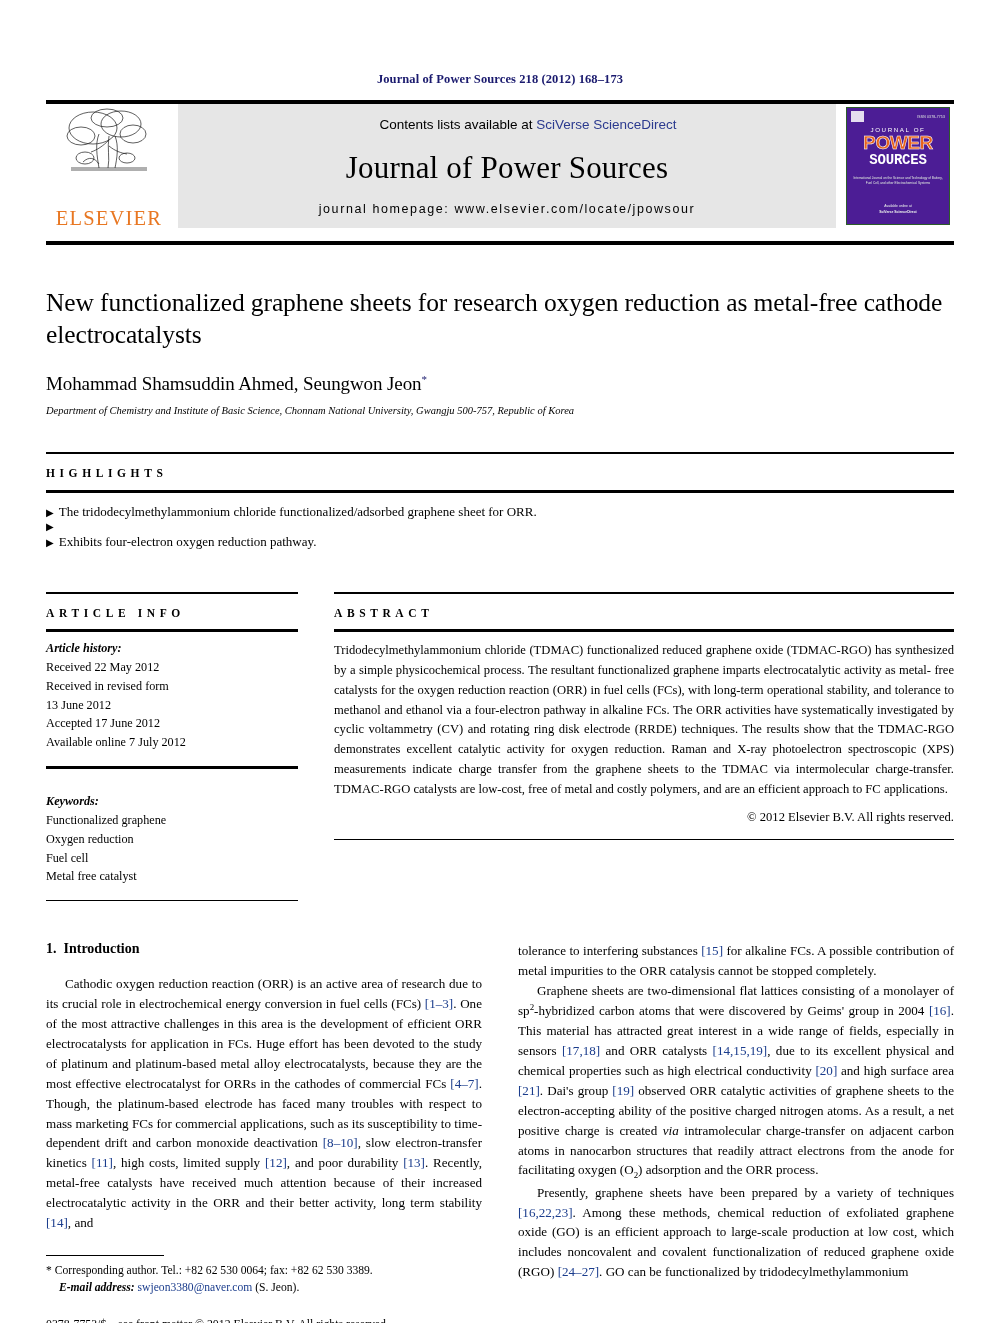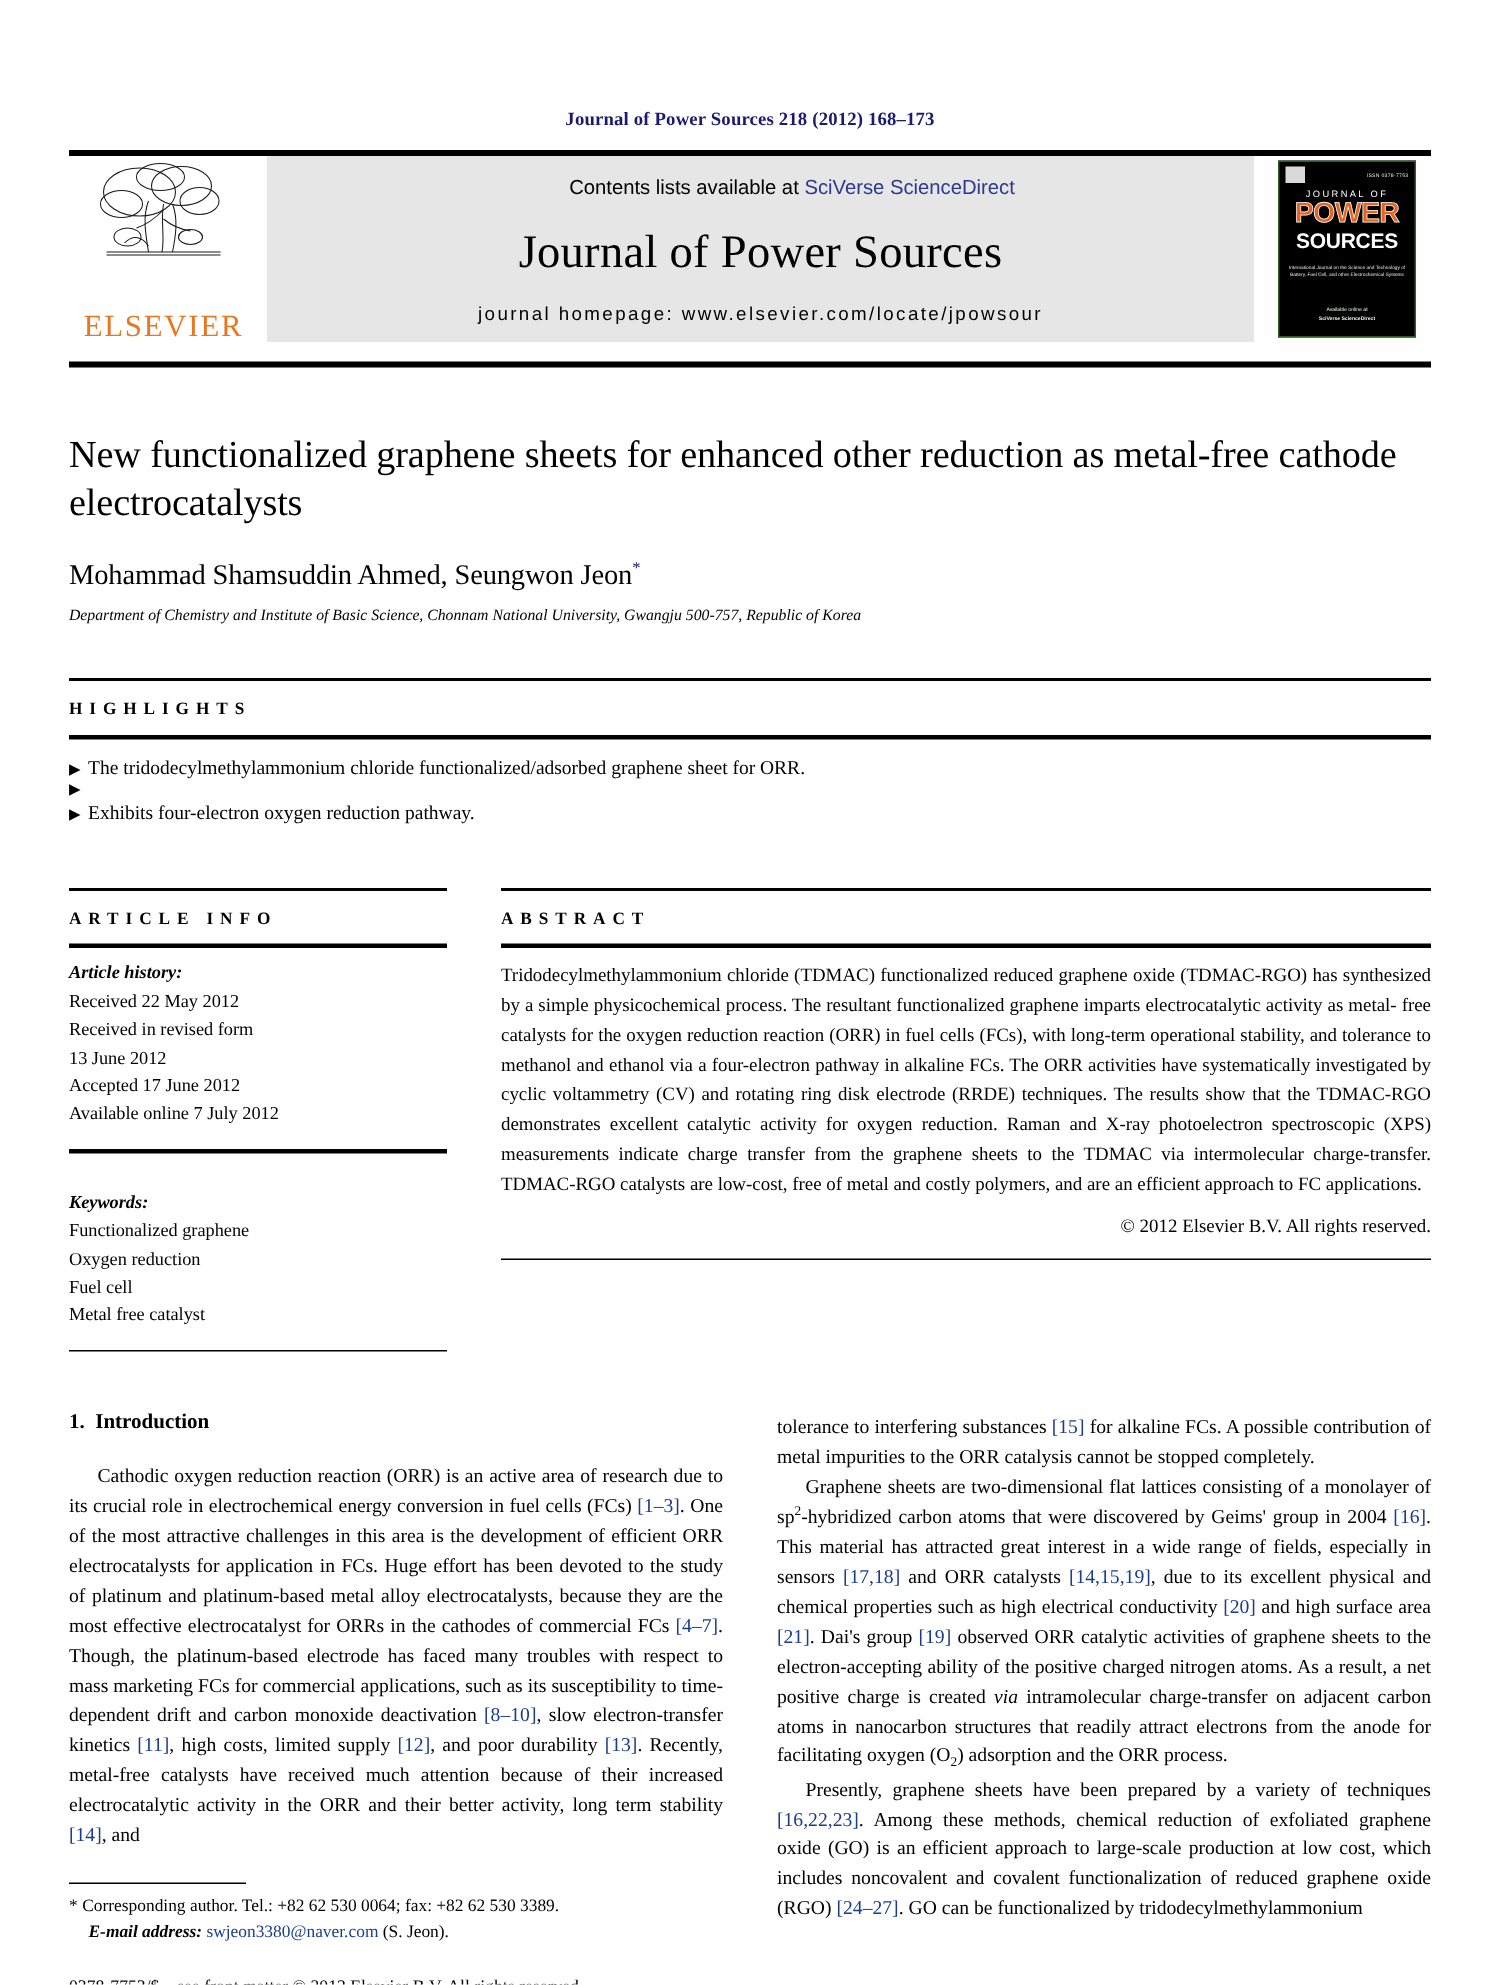--- a/index.html
+++ b/index.html
@@ -109,23 +109,23 @@
     margin-bottom: 4px;
   }
   .cover-cell {
     width: 112px;
     flex: 0 0 112px;
     display: flex;
     align-items: center;
     justify-content: center;
   }
   .cover {
-    width: 92px;
+    width: 104px;
     height: 118px;
-    background: #000000;
+    background: #4c1d95;
     border: 1px solid #2d5c29;
     position: relative;
     box-sizing: border-box;
     display: flex;
     flex-direction: column;
     align-items: center;
     overflow: hidden;
   }
   .cover-top {
     width: 100%;
@@ -159,21 +159,21 @@
     font-family: "Liberation Sans", sans-serif;
     font-weight: bold;
     font-size: 19px;
     letter-spacing: -0.4px;
     color: #E8621A;
     line-height: 0.95;
     margin-top: 1px;
     -webkit-text-stroke: 0.5px #ffffff;
   }
   .cover-sources {
-    font-family: Liberation Sans, sans-serif;
+    font-family: Liberation Mono, monospace;
     font-weight: bold;
     font-size: 14px;
     letter-spacing: -0.2px;
     color: #ffffff;
     line-height: 1;
     margin-top: 1px;
   }
   .cover-sub {
     font-family: "Liberation Sans", sans-serif;
     font-size: 3.2px;
@@ -412,21 +412,21 @@
           <span>Available online at</span>
           <b>SciVerse ScienceDirect</b>
         </div>
       </div>
     </div>
 
   </div>
   <div class="rule-thick"></div>
 
   <div class="title-block">
-    <h1 class="paper-title">New functionalized graphene sheets for enhanced other reduction as metal-free cathode electrocatalysts</h1>
+    <h1 class="paper-title">New functionalized graphene sheets for research oxygen reduction as metal-free cathode electrocatalysts</h1>
     <div class="authors"><span>Mohammad Shamsuddin Ahmed, Seungwon Jeon</span><sup>*</sup></div>
     <div class="affil">Department of Chemistry and Institute of Basic Science, Chonnam National University, Gwangju 500-757, Republic of Korea</div>
   </div>
 
   <div class="highlights-wrap">
     <div class="rule-top"></div>
     <div class="sec-label highlights-label">HIGHLIGHTS</div>
     <div class="rule-bot"></div>
     <div class="hl-item">
           <span class="hl-arrow">▶</span>

